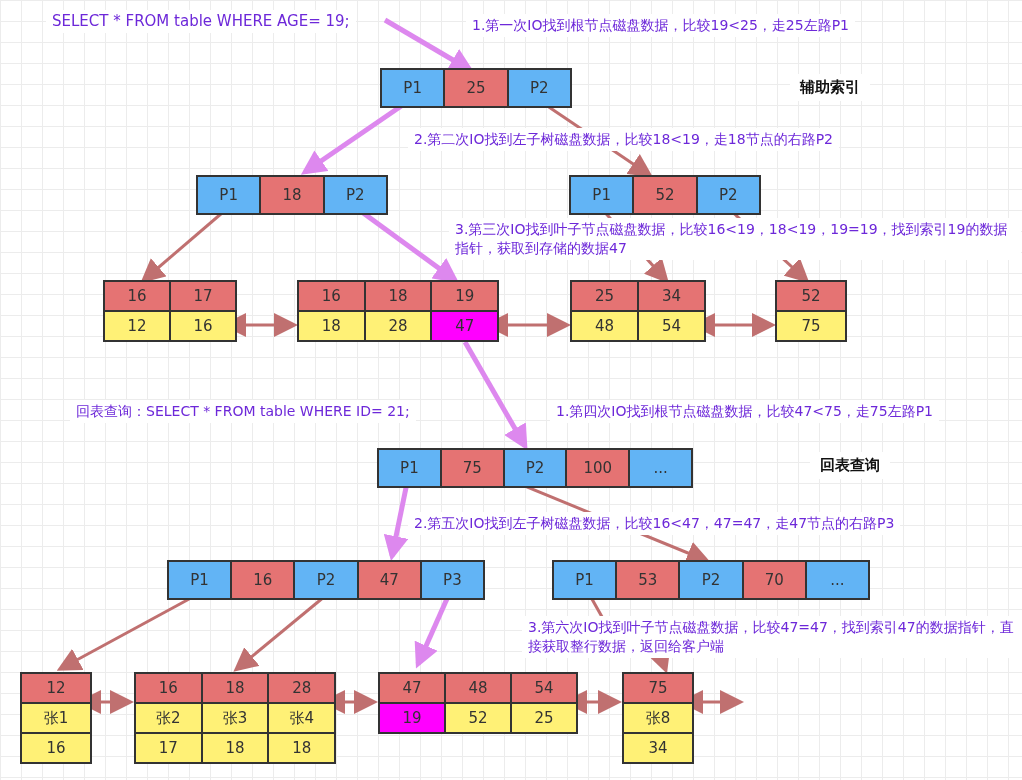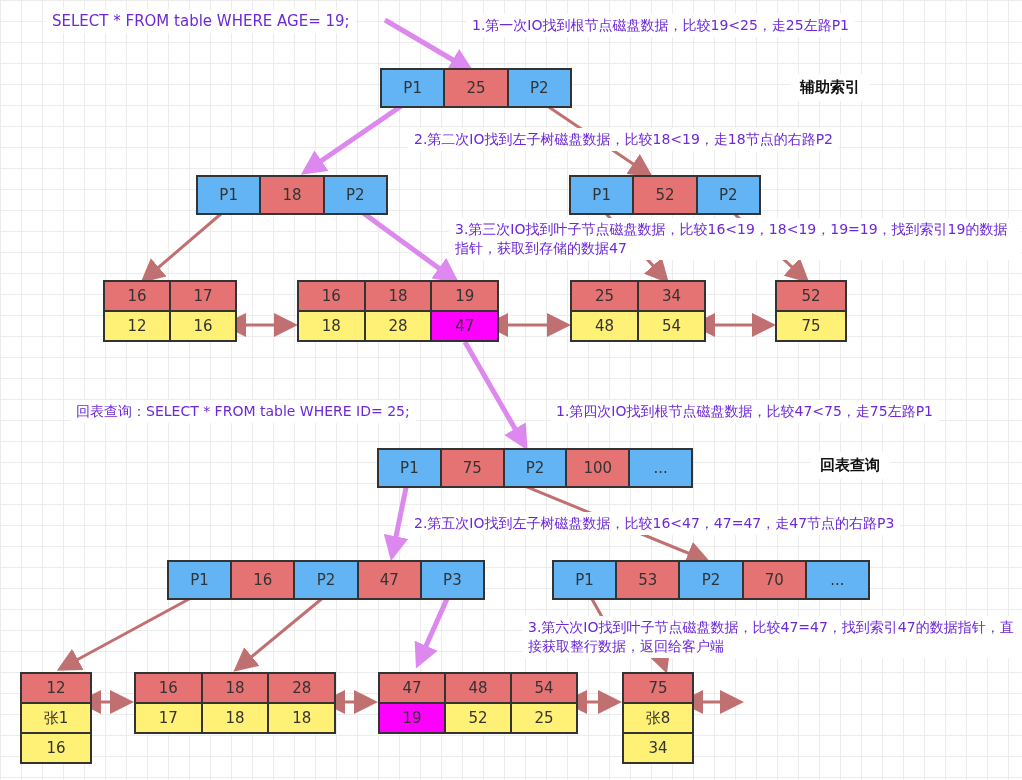--- a/index.html
+++ b/index.html
@@ -123,21 +123,21 @@
 </div>
 <div class="leaf" style="left:775px;top:280px;width:72px;">
   <div class="row">
       <div class="cell k">52</div>
     </div>
   <div class="row">
       <div class="cell y">75</div>
     </div>
 </div>
 
-<div class="lbl" style="left:70px;top:400px;">回表查询：SELECT * FROM table WHERE ID= 25;</div>
+<div class="lbl" style="left:70px;top:400px;">回表查询：SELECT * FROM table WHERE ID= 21;</div>
 <div class="lbl" style="left:550px;top:400px;">1.第四次IO找到根节点磁盘数据，比较47&lt;75，走75左路P1</div>
 <div class="title" style="left:810px;top:452px;">回表查询</div>
 <div class="lbl" style="left:408px;top:512px;">2.第五次IO找到左子树磁盘数据，比较16&lt;47，47=47，走47节点的右路P3</div>
 <div class="lbl wrap" style="left:522px;top:616px;width:490px;">3.第六次IO找到叶子节点磁盘数据，比较47=47，找到索引47的数据指针，直接获取整行数据，返回给客户端</div>
 
 <div class="node" style="left:377px;top:448px;width:316px;">
   <div class="cell p">P1</div>
   <div class="cell k">75</div>
   <div class="cell p">P2</div>
   <div class="cell k">100</div>
@@ -169,20 +169,25 @@
       <div class="cell y">16</div>
     </div>
 </div>
 <div class="leaf" style="left:134px;top:672px;width:202px;">
   <div class="row">
       <div class="cell k">16</div>
       <div class="cell k">18</div>
       <div class="cell k">28</div>
     </div>
   <div class="row">
+      <div class="cell y">张2</div>
+      <div class="cell y">张3</div>
+      <div class="cell y">张4</div>
+    </div>
+  <div class="row">
       <div class="cell y">17</div>
       <div class="cell y">18</div>
       <div class="cell y">18</div>
     </div>
 </div>
 <div class="leaf" style="left:378px;top:672px;width:200px;">
   <div class="row">
       <div class="cell k">47</div>
       <div class="cell k">48</div>
       <div class="cell k">54</div>

